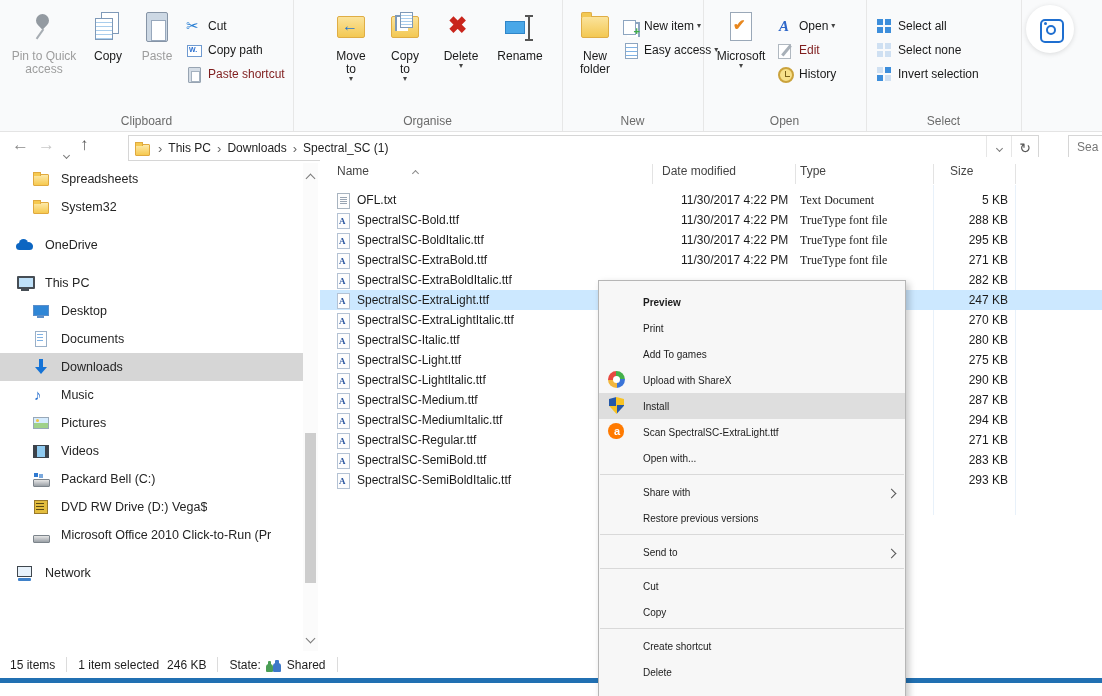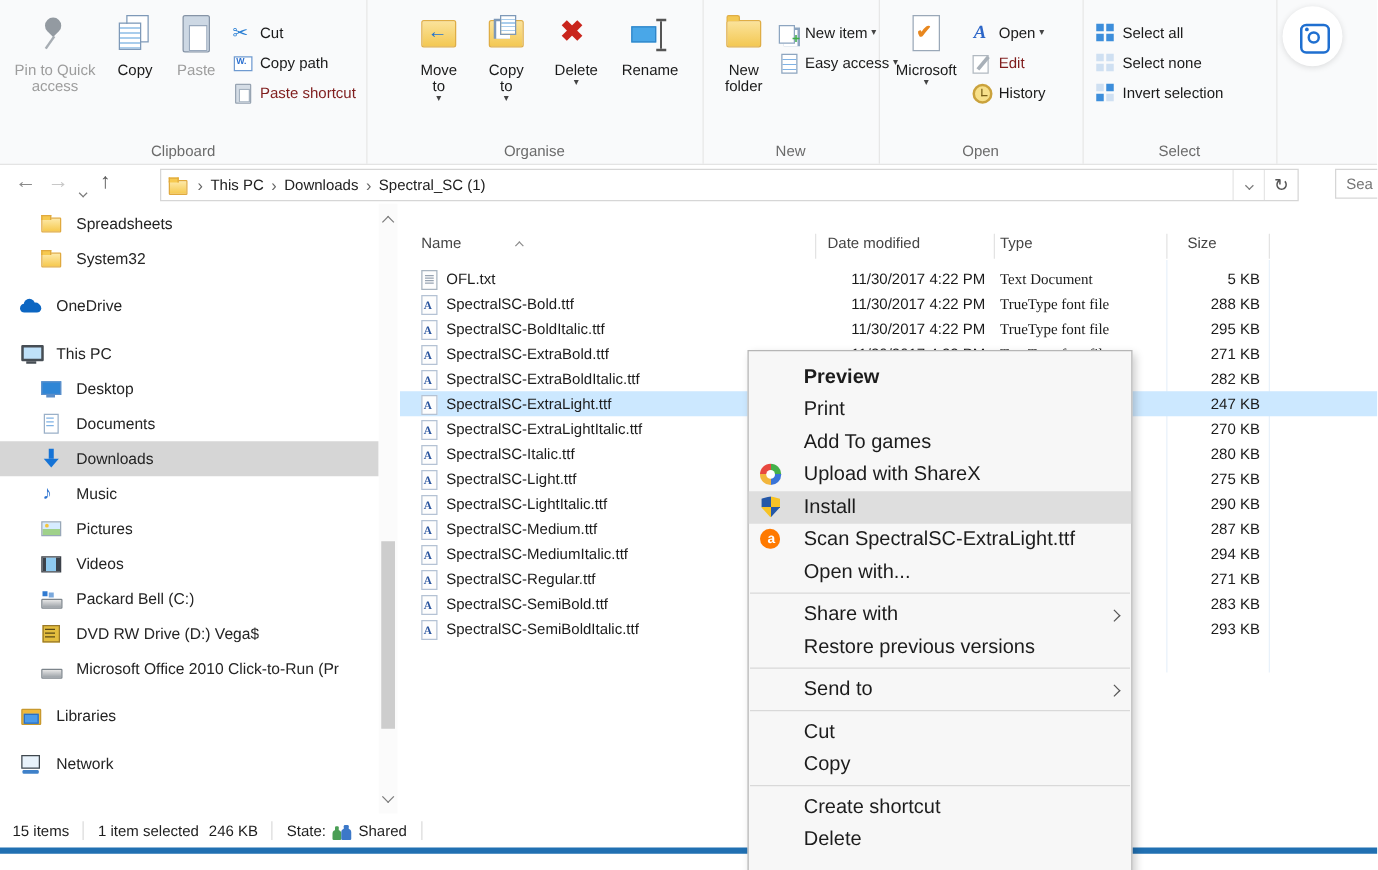--- a/index.html
+++ b/index.html
@@ -104,21 +104,21 @@
   .s-network::before{content:"";position:absolute;left:1px;top:2px;width:13px;height:9px;border:1px solid #3f474e;background:#e8f2fb;}
   .s-network::after{content:"";position:absolute;left:2px;top:14px;width:13px;height:3px;background:#3f81c9;border-radius:1px;}
   
   .sscroll{position:absolute;left:303px;top:163px;width:15px;height:488px;background:#fbfbfb;}
   .sscroll .thumb{position:absolute;left:2px;right:2px;top:270px;height:150px;background:#cdcdcd;}
   .chev{display:inline-block;width:6px;height:6px;border-right:1.5px solid #7a7a7a;border-bottom:1.5px solid #7a7a7a;}
   .chev.up{transform:rotate(-135deg);}
   .chev.down{transform:rotate(45deg);}
   .sscroll .arr{position:absolute;left:4px;}
   
-  .files{position:absolute;left:320px;top:180px;width:782px;height:488px;background:#fff;}
+  .files{position:absolute;left:320px;top:157px;width:782px;height:488px;background:#fff;}
   .fhead{position:absolute;left:0;top:0;width:782px;height:28px;font-size:12px;color:#454545;}
   .fhead span{position:absolute;top:7px;}
   .h-name{left:17px;}.h-date{left:342px;}.h-type{left:480px;}.h-size{left:630px;}
   .hsep{position:absolute;top:4px;width:1px;height:20px;background:#e3e3e3;}
   .sortarrow{position:absolute;left:93px;top:2px;}
   .sortarrow .chev{width:4px;height:4px;border-color:#8a8a8a;}
   .colline{position:absolute;top:28px;width:1px;height:330px;background:rgba(190,215,240,.35);}
   .rows{position:absolute;left:0;top:33px;width:782px;}
   .frow{position:relative;height:20px;font-size:12px;color:#1b1b1b;cursor:default;}
   .frow.sel{background:#cce8ff;}
@@ -127,21 +127,21 @@
   .c-name{left:37px;}.c-date{left:342px;margin-left:19px;}.c-type{left:480px;font-family:Liberation Serif, serif;}.c-size{left:560px;width:128px;text-align:right;}
   .f-txt::before,.f-ttf::before{content:"";position:absolute;left:1px;top:1px;width:11px;height:14px;background:#fdfdfd;border:1px solid #a8b4c0;}
   .f-txt::after{content:"";position:absolute;left:4px;top:5px;width:7px;height:1px;background:#98a4b2;box-shadow:0 2px 0 #98a4b2,0 4px 0 #98a4b2,0 6px 0 #98a4b2;}
   .f-ttf::before{border-color:#b4c2d4;}
   .f-ttf::after{content:"A";position:absolute;left:3px;top:5px;color:#29549e;font:bold 9px/1 "Liberation Serif",serif;}
   
   .cmenu{position:absolute;left:598px;top:280px;width:308px;height:430px;background:#f7f7f7;border:1px solid #b6b6b6;box-shadow:3px 3px 7px rgba(0,0,0,.22);box-sizing:border-box;padding-top:8px;}
   .mitem{height:26px;display:flex;align-items:center;padding:0 10px 0 8px;cursor:default;}
   .mitem.hl{background:#dedede;}
   .micon{position:relative;width:20px;height:18px;margin-right:16px;flex:none;}
-  .mlabel{font-size:16px;color:#1c1c1c;white-space:nowrap;}
+  .mlabel{font-size:10px;color:#1c1c1c;white-space:nowrap;}
   .mitem.bold .mlabel{font-weight:bold;}
   .subarrow{margin-left:auto;}
   .subarrow .chev{transform:rotate(-45deg);border-color:#555;}
   .msep{height:1px;background:#d9d9d9;margin:3px 1px 4px 1px;}
   .m-sharex::before{content:"";position:absolute;left:1px;top:0;width:17px;height:17px;border-radius:50%;background:conic-gradient(#44b04a 0 25%,#3a74d8 25% 50%,#f2b63d 50% 75%,#e8483f 75%);}
   .m-sharex::after{content:"";position:absolute;left:6px;top:5px;width:7px;height:7px;background:#fff;border-radius:50%;}
   .m-shield::before{content:"";position:absolute;left:2px;top:0;width:15px;height:17px;background:conic-gradient(#f7c325 0 25%,#2458a8 25% 50%,#f7c325 50% 75%,#2458a8 75%);clip-path:polygon(50% 0,100% 12%,100% 52%,50% 100%,0 52%,0 12%);}
   .m-avast::before{content:"";position:absolute;left:1px;top:0;width:16px;height:16px;background:#ff7a00;border-radius:50% 50% 45% 50%;}
   .m-avast::after{content:"a";position:absolute;left:7px;top:2px;color:#fff;font-weight:bold;font-size:11px;}
   
@@ -364,24 +364,20 @@
       </div>
       <div class="sitem ind1">
         <span class="sicon s-dvd"></span>
         <span class="slabel">DVD RW Drive (D:) Vega$</span>
       </div>
       <div class="sitem ind1">
         <span class="sicon s-drive2"></span>
         <span class="slabel">Microsoft Office 2010 Click-to-Run (Pr</span>
       </div>
       <div class="sitem gap">
-        <span class="sicon s-libraries"></span>
-        <span class="slabel">Libraries</span>
-      </div>
-      <div class="sitem gap">
         <span class="sicon s-network"></span>
         <span class="slabel">Network</span>
       </div>
     </div>
   <div class="sscroll">
     <span class="arr" style="top:5px;"><span class="chev up"></span></span>
     <div class="thumb"></div>
     <span class="arr" style="bottom:5px;"><span class="chev down"></span></span>
   </div>
 

